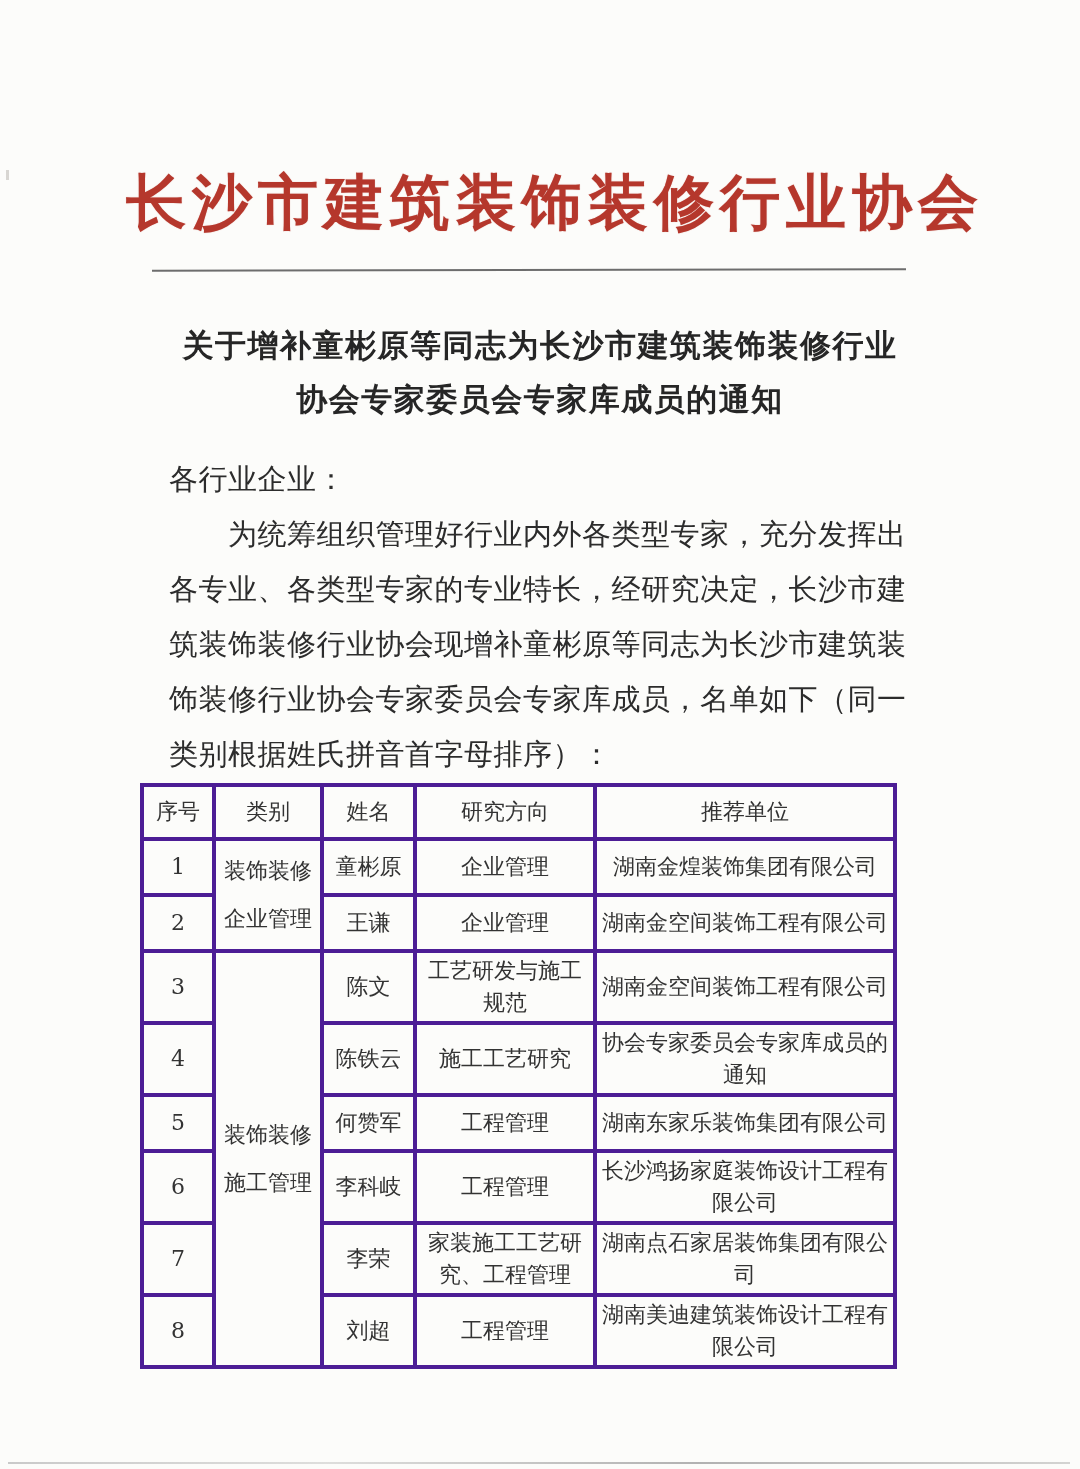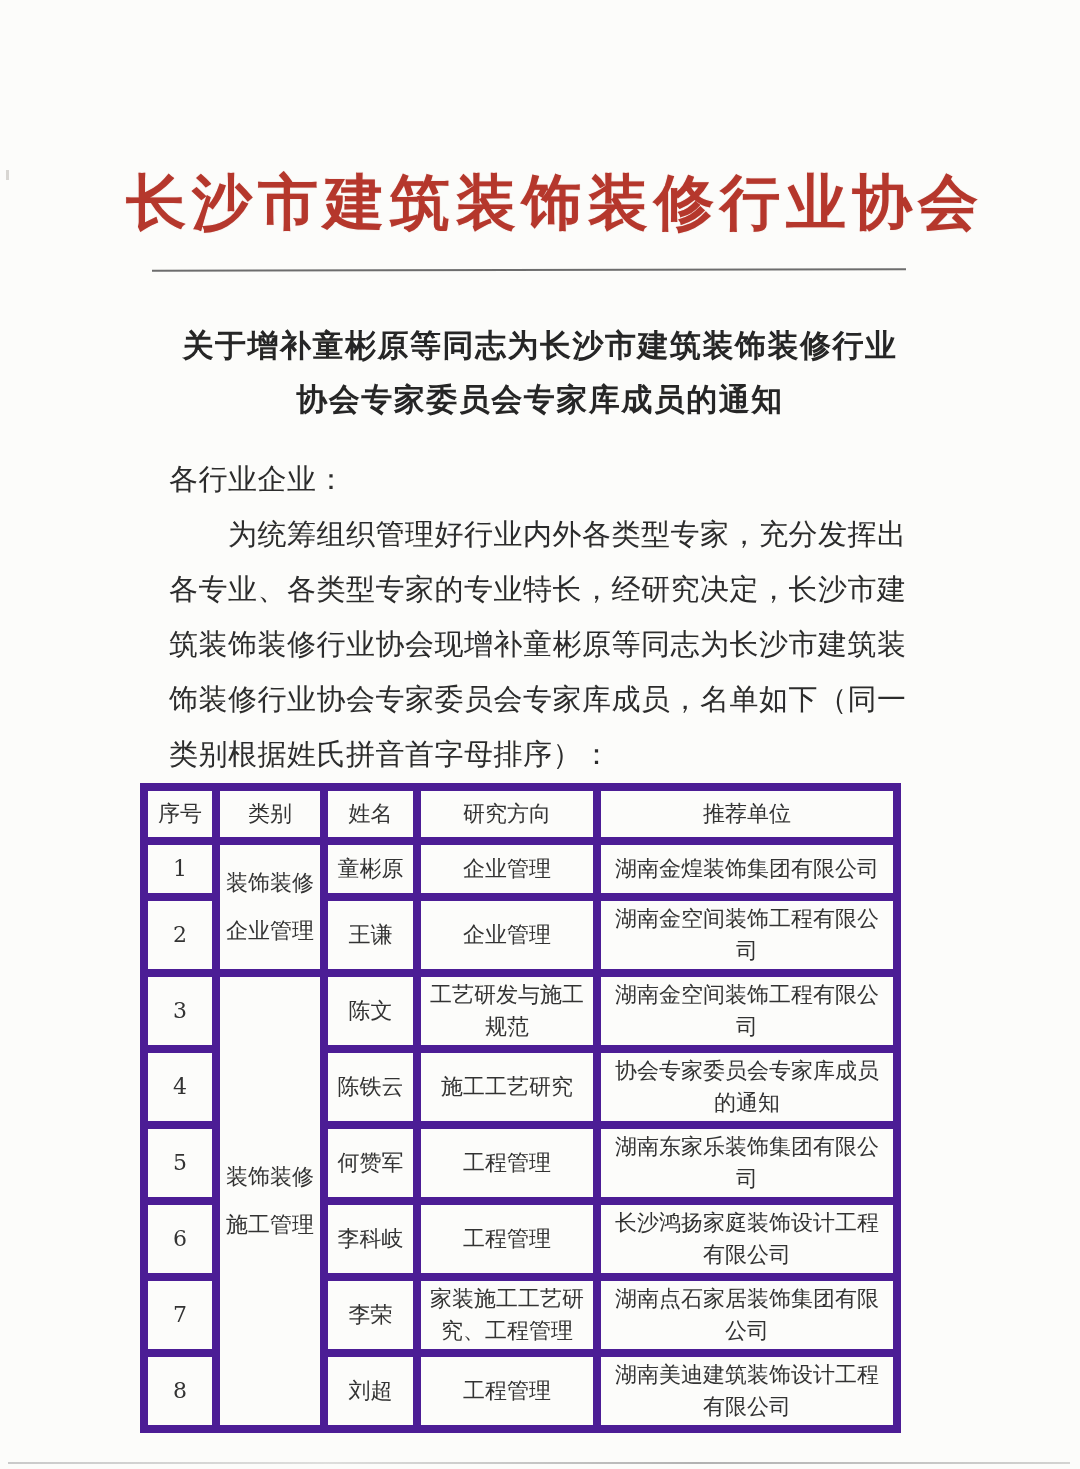--- a/index.html
+++ b/index.html
@@ -40,21 +40,21 @@
   }
   .body-text .line { line-height:55px; white-space:nowrap; }
   .body-text .indent { padding-left:59px; }
   
   .tbl-wrap { position:absolute; top:783px; left:140px; }
   table {
     border-collapse:collapse; table-layout:fixed;
     font-size:22px; color:#333;
   }
   th, td {
-    border:8px solid #4c1d95;
+    border:4px solid #4c1d95;
     text-align:center; vertical-align:middle;
     padding:2px 4px; line-height:32px;
     font-weight:normal;
     overflow:hidden;
   }
   thead tr { height:54px; }
   tbody tr { height:56px; }
   .col-no { width:72px; }
   .col-cat { width:108px; }
   .col-name { width:93px; }

